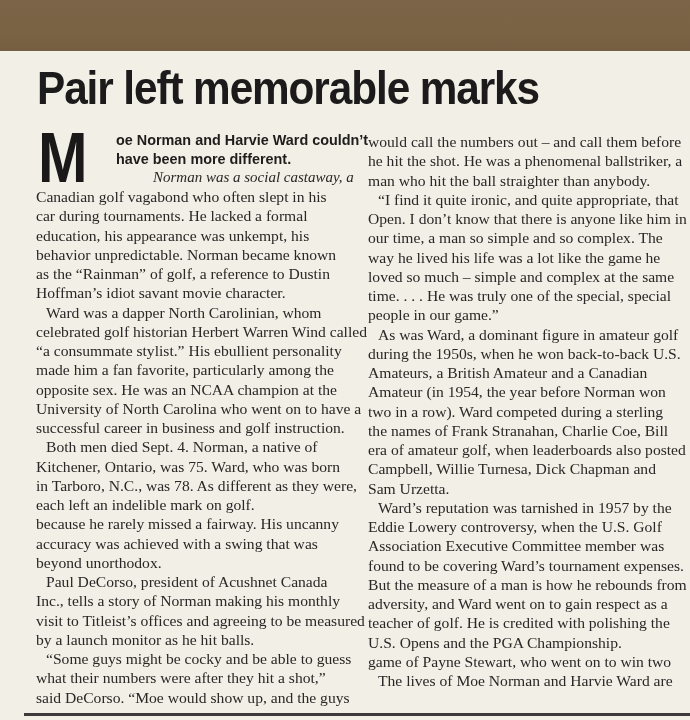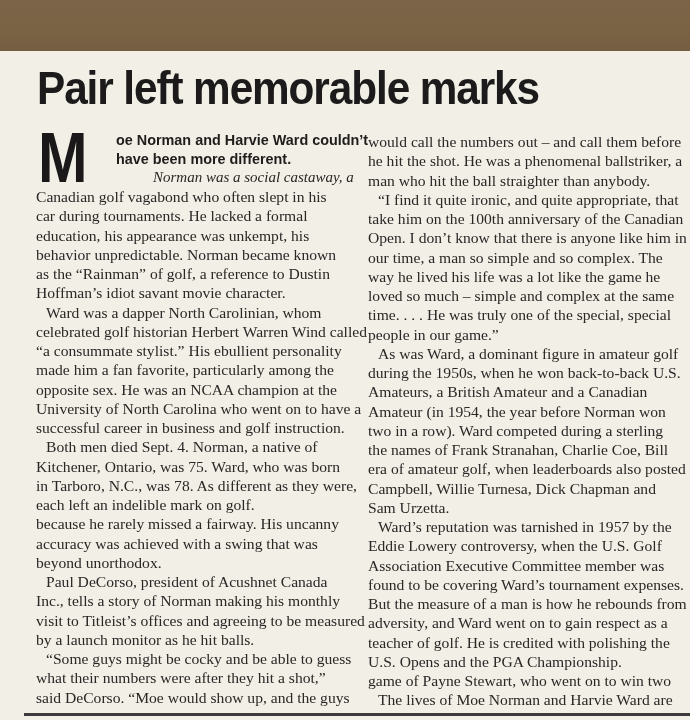--- a/index.html
+++ b/index.html
@@ -155,21 +155,20 @@
         <span class="line">said DeCorso. “Moe would show up, and the guys</span>
       </div>
   </div>
 
   <div class="col col-right">
     <div id="right-lines">
         <span class="line">would call the numbers out – and call them before</span>
         <span class="line">he hit the shot. He was a phenomenal ballstriker, a</span>
         <span class="line">man who hit the ball straighter than anybody.</span>
         <span class="line indent">“I find it quite ironic, and quite appropriate, that</span>
-        <span class="line">take him on the 100th anniversary of the Canadian</span>
         <span class="line">Open. I don’t know that there is anyone like him in</span>
         <span class="line">our time, a man so simple and so complex. The</span>
         <span class="line">way he lived his life was a lot like the game he</span>
         <span class="line">loved so much – simple and complex at the same</span>
         <span class="line">time. . . . He was truly one of the special, special</span>
         <span class="line">people in our game.”</span>
         <span class="line indent">As was Ward, a dominant figure in amateur golf</span>
         <span class="line">during the 1950s, when he won back-to-back U.S.</span>
         <span class="line">Amateurs, a British Amateur and a Canadian</span>
         <span class="line">Amateur (in 1954, the year before Norman won</span>

